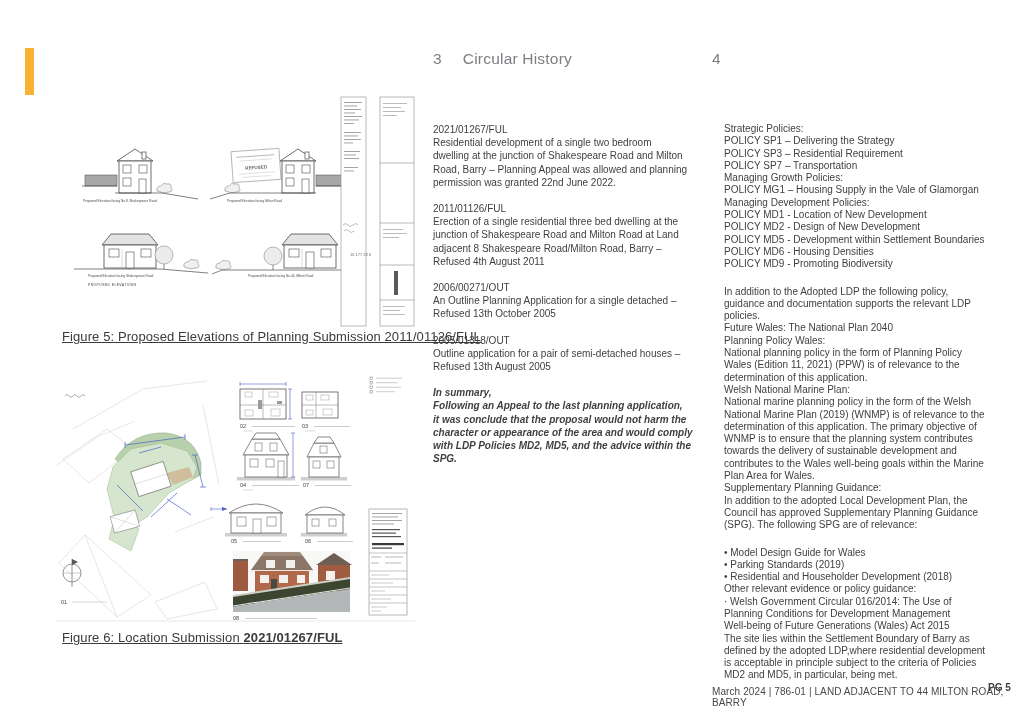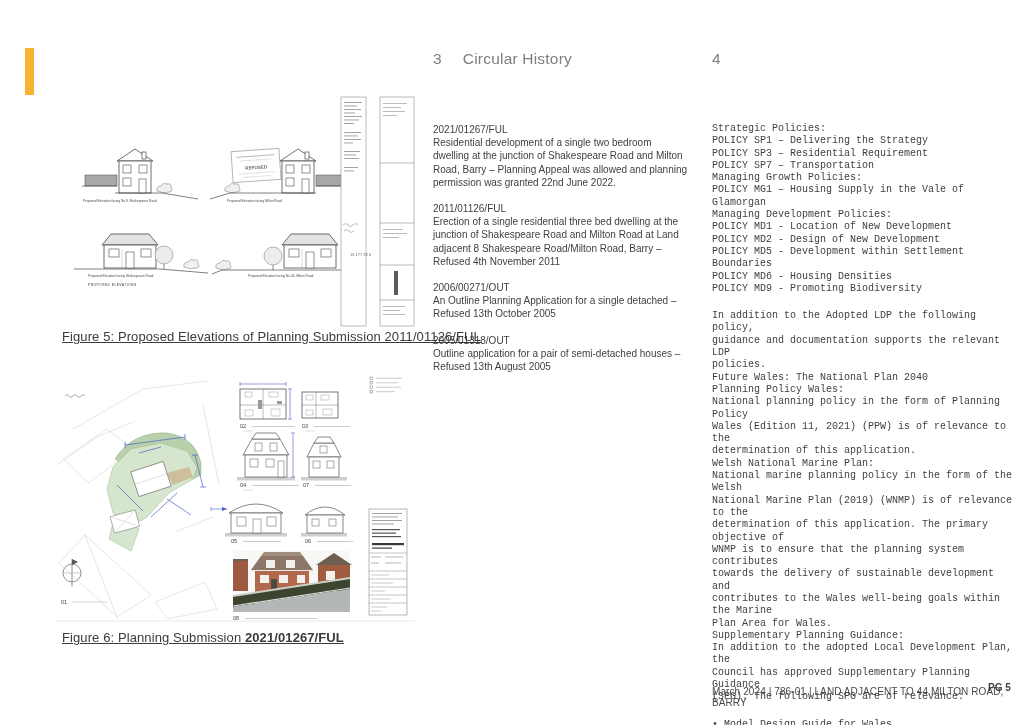--- a/index.html
+++ b/index.html
@@ -14,21 +14,21 @@
   .hdr-history { left:433px; }
   .hdr-policy  { left:712px; }
 
   .hist-col { position:absolute; left:433px; top:123px; width:292px;
     font-size:10px; line-height:13.2px; }
   .hist-col .para { white-space:pre-line; margin:0 0 13px 0; }
   .para.em { font-weight:700; font-style:italic; }
 
   .policy-col { position:absolute; left:712px; top:123px; width:304px;
     font-size:10px; line-height:12.3px; }
-  .policy-col .para { white-space:pre-line; margin:0 0 15px 0;font-family:Liberation Mono, monospace; }
+  .policy-col .para { white-space:pre-line; margin:0 0 15px 12px; }
 
   .fig-caption { position:absolute; font-size:13px; color:#3a3b3d; letter-spacing:0.1px;text-decoration:underline; }
   .fig5-caption { left:62px; top:329px; }
   .fig6-caption { left:62px; top:630px; }
   .fig-caption b { font-weight:700; }
 
   .footer-left { position:absolute; left:712px; top:686px; font-size:10px;
     font-weight:500; color:#47484a; letter-spacing:0.1px; }
   .page-num { position:absolute; left:981px; top:682px; font-size:10px;
     font-weight:600; color:#3f4144;padding-left:7px; }
@@ -62,27 +62,33 @@
   <div class="hist-col">
       <div class="para">2021/01267/FUL
 Residential development of a single two bedroom
 dwelling at the junction of Shakespeare Road and Milton
 Road, Barry – Planning Appeal was allowed and planning
 permission was granted 22nd June 2022.</div>
       <div class="para">2011/01126/FUL
 Erection of a single residential three bed dwelling at the
 junction of Shakespeare Road and Milton Road at Land
 adjacent 8 Shakespeare Road/Milton Road, Barry –
-Refused 4th November 2011</div>
+Refused 4th August 2011</div>
       <div class="para">2006/00271/OUT
 An Outline Planning Application for a single detached –
 Refused 13th October 2005</div>
       <div class="para">2005/01318/OUT
 Outline application for a pair of semi-detached houses –
 Refused 13th August 2005</div>
+      <div class="para em">In summary,
+Following an Appeal to the last planning application,
+it was conclude that the proposal would not harm the
+character or appearance of the area and would comply
+with LDP Policies MD2, MD5, and the advice within the
+SPG.</div>
     </div>
 
   <div class="policy-col">
       <div class="para">Strategic Policies:
 POLICY SP1 – Delivering the Strategy
 POLICY SP3 – Residential Requirement
 POLICY SP7 – Transportation
 Managing Growth Policies:
 POLICY MG1 – Housing Supply in the Vale of Glamorgan
 Managing Development Policies:
@@ -453,19 +459,19 @@
         <line x1="316" y1="224" x2="330" y2="224"></line>
           <line x1="316" y1="232" x2="336" y2="232"></line>
         <line x1="316" y1="240" x2="332" y2="240"></line>
           <line x1="316" y1="244" x2="326" y2="244"></line>
       </g>
     </g>
 
     <line x1="0" y1="254" x2="360" y2="254" stroke="#e8e8e8" stroke-width="1"></line>
   </svg>
   <div class="fig-caption fig6-caption">
-    <span>Figure 6: Planning Submission </span><b>2021/01267/FUL</b>
+    <span>Figure 6: Location Submission </span><b>2021/01267/FUL</b>
   </div>
 
   <div class="footer-left">March 2024 | 786-01 | LAND ADJACENT TO 44 MILTON ROAD, BARRY</div>
   <div class="page-num">PG 5</div>
 
 </div>
 
 </body></html>

